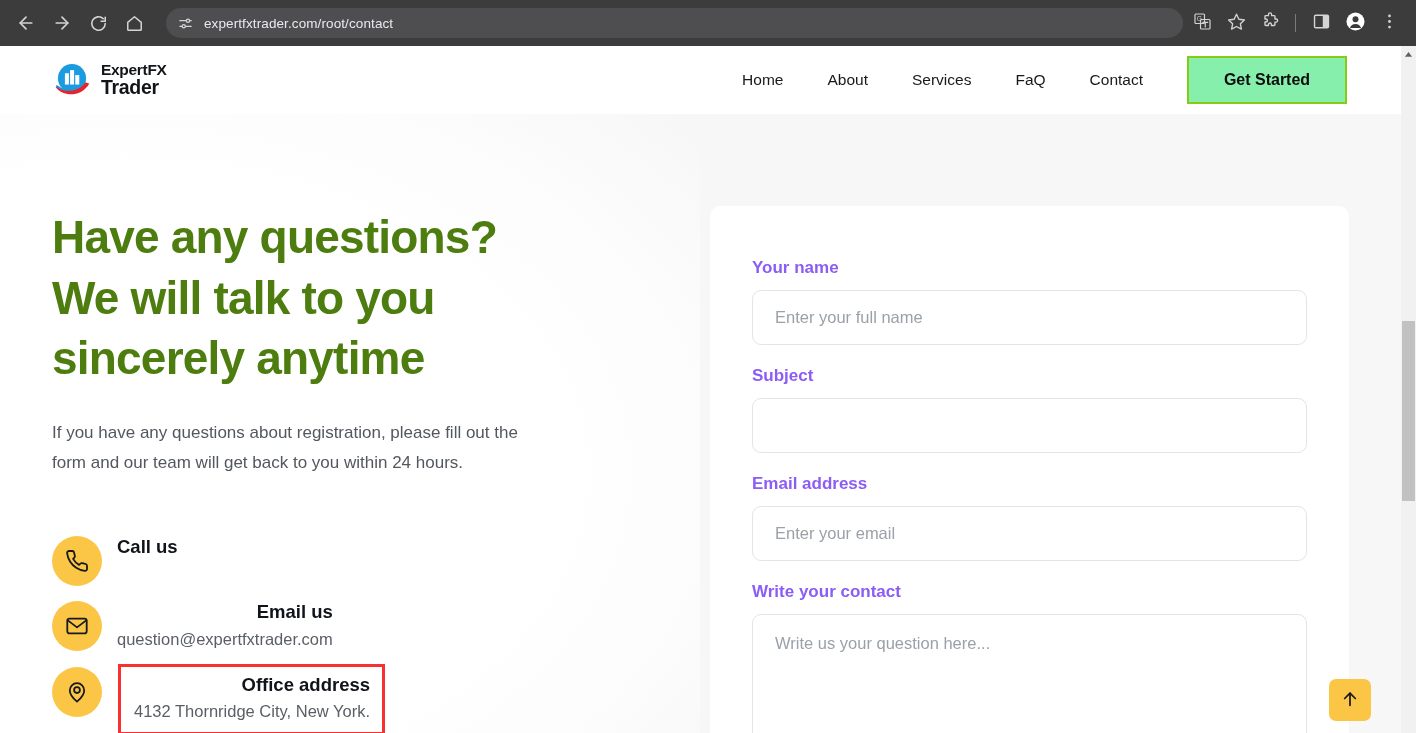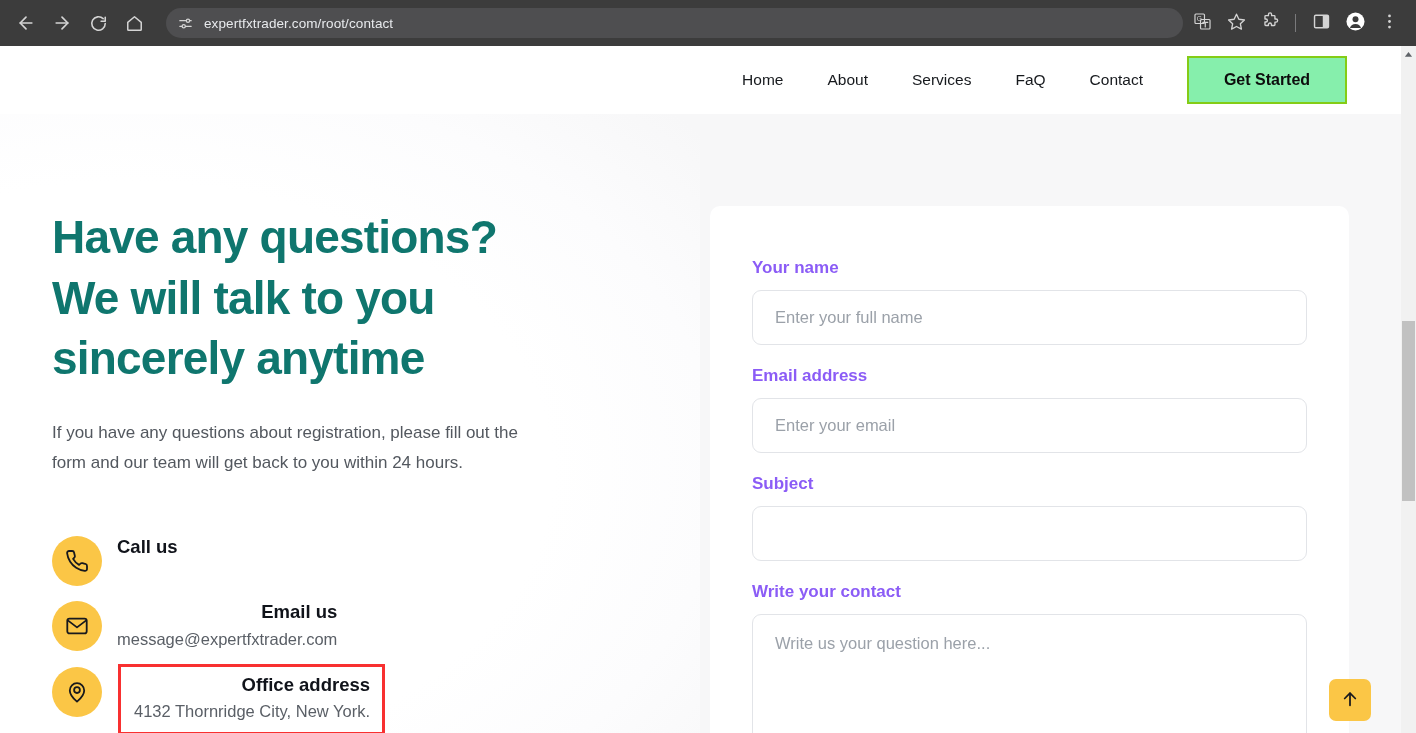--- a/index.html
+++ b/index.html
@@ -199,21 +199,21 @@
     left: 52px;
     top: 0;
     width: 600px;
   }
   .headline {
     margin-top: 93px;
     font-size: 46px;
     line-height: 1.32;
     font-weight: bold;
     letter-spacing: -0.8px;
-    color: #0f766e;
+    color: #4d7c0f;
     max-width: 520px;
   }
   .sub-para {
     margin-top: 29px;
     font-size: 17px;
     line-height: 1.78;
     color: #53585f;
     max-width: 488px;
   }
 
@@ -431,20 +431,36 @@
             <circle cx="12" cy="19" r="1.75"></circle>
           </svg>
       </span>
     </div>
   </div>
 </div>
 
 <div class="viewport">
 
   <header class="site-header">
+    <div class="logo-wrap">
+      <span class="logo-mark">
+        <svg width="40" height="40" viewBox="0 0 44 44">
+          <circle cx="22" cy="20" r="15.5" fill="#1D9BE0"></circle>
+          <rect x="14.2" y="14.6" width="4.4" height="12.4" fill="#ffffff"></rect>
+          <rect x="19.9" y="11.2" width="4.4" height="15.8" fill="#ffffff"></rect>
+          <rect x="25.6" y="16.6" width="4.4" height="10.4" fill="#ffffff"></rect>
+          <path d="M4 30 C12 40 31 42 41 26 L37 24.5 C28.5 36.5 13.5 35 6.6 28.4 Z" fill="#E8232A"></path>
+          <path d="M4.6 28.2 C11 33.6 20 34.4 27 31" fill="none" stroke="#1D9BE0" stroke-width="1.7"></path>
+        </svg>
+      </span>
+      <span class="logo-text">
+        <span class="l1">ExpertFX</span>
+        <span class="l2">Trader</span>
+      </span>
+    </div>
 
     <nav class="main-nav">
       <a class="nav-link" href="#">Home</a>
       <a class="nav-link" href="#">About</a>
       <a class="nav-link" href="#">Services</a>
       <a class="nav-link" href="#">FaQ</a>
       <a class="nav-link" href="#">Contact</a>
     </nav>
 
     <button class="cta-btn">Get Started</button>
@@ -473,21 +489,21 @@
 
           <div class="contact-row">
             <span class="contact-icon">
               <svg width="24" height="24" viewBox="0 0 24 24" fill="none" stroke="#18191d" stroke-width="1.8" stroke-linecap="round" stroke-linejoin="round">
                   <rect x="2.3" y="4.6" width="19.4" height="14.8" rx="2.2"></rect>
                   <polyline points="2.8 6.4 12 13.4 21.2 6.4"></polyline>
                 </svg>
             </span>
             <div class="contact-body">
               <div class="contact-title">Email us</div>
-              <div class="contact-value">message@expertfxtrader.com</div>
+              <div class="contact-value">question@expertfxtrader.com</div>
             </div>
           </div>
 
           <div class="contact-row">
             <span class="contact-icon">
               <svg width="24" height="24" viewBox="0 0 24 24" fill="none" stroke="#18191d" stroke-width="1.8" stroke-linecap="round" stroke-linejoin="round">
                   <path d="M12 21.6s7.2-6.1 7.2-11.2A7.2 7.2 0 0 0 4.8 10.4C4.8 15.5 12 21.6 12 21.6z"></path>
                   <circle cx="12" cy="10.1" r="2.9"></circle>
                 </svg>
             </span>
@@ -501,27 +517,27 @@
       </section>
 
       <section class="form-card">
 
         <div class="field">
           <label class="field-label">Your name</label>
           <input class="text-input" type="text" placeholder="Enter your full name" style="">
         </div>
 
         <div class="field">
+          <label class="field-label">Subject</label>
+          <input class="text-input" type="text" placeholder="" style="">
+        </div>
+
+        <div class="field">
           <label class="field-label">Email address</label>
           <input class="text-input" type="text" placeholder="Enter your email" style="">
-        </div>
-
-        <div class="field">
-          <label class="field-label">Subject</label>
-          <input class="text-input" type="text" placeholder="" style="">
         </div>
 
         <div class="field">
           <label class="field-label">Write your contact</label>
           <textarea class="text-area" placeholder="Write us your question here..." style=""></textarea>
         </div>
 
       </section>
 
     </div>

